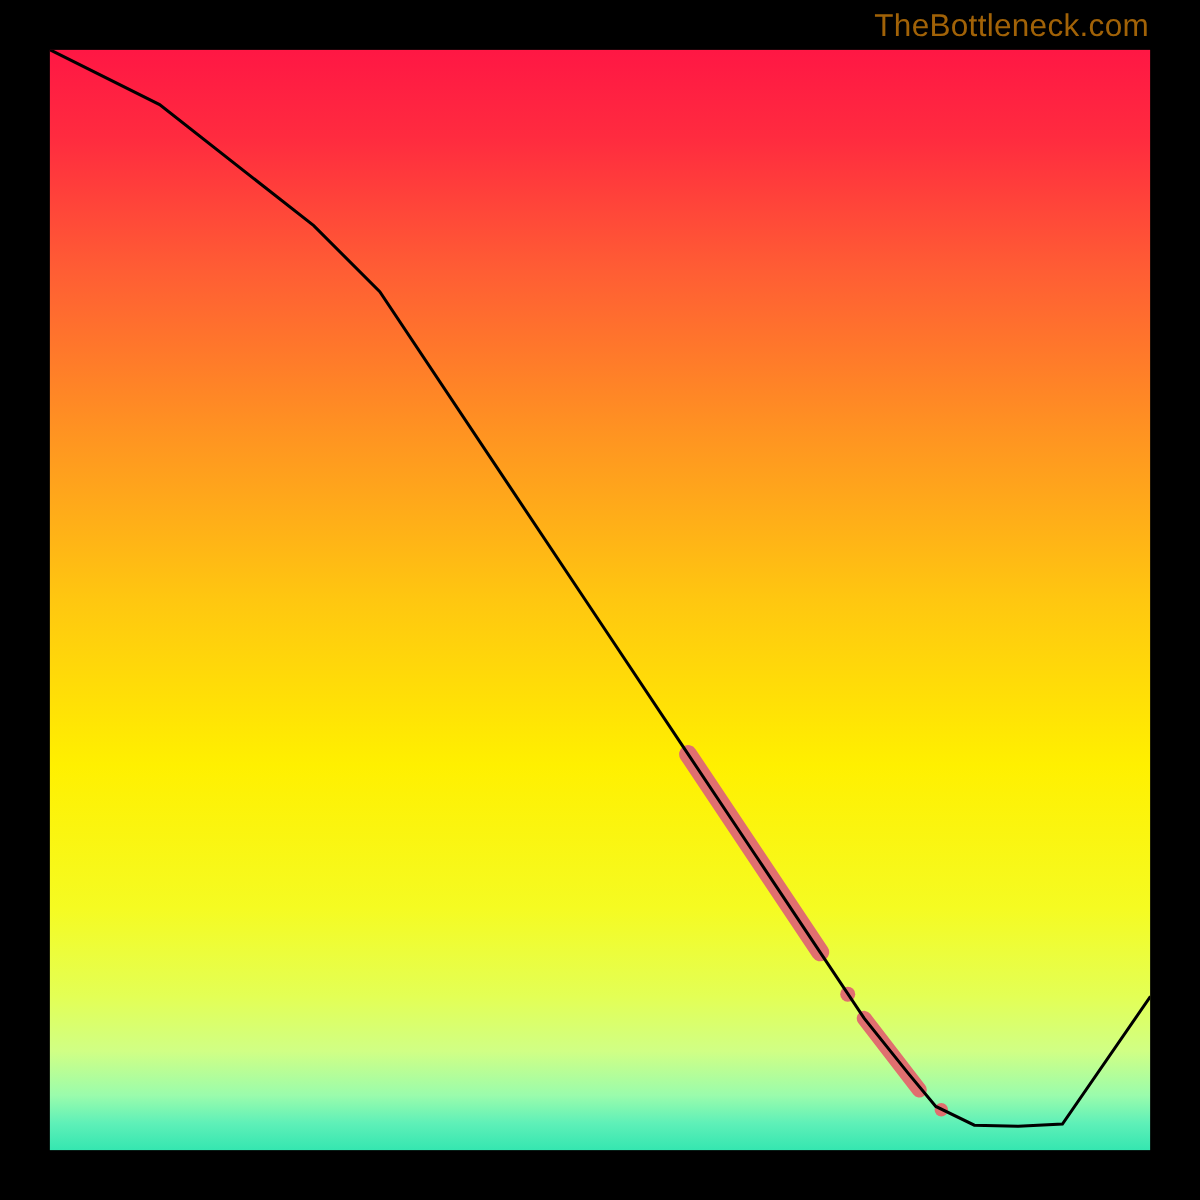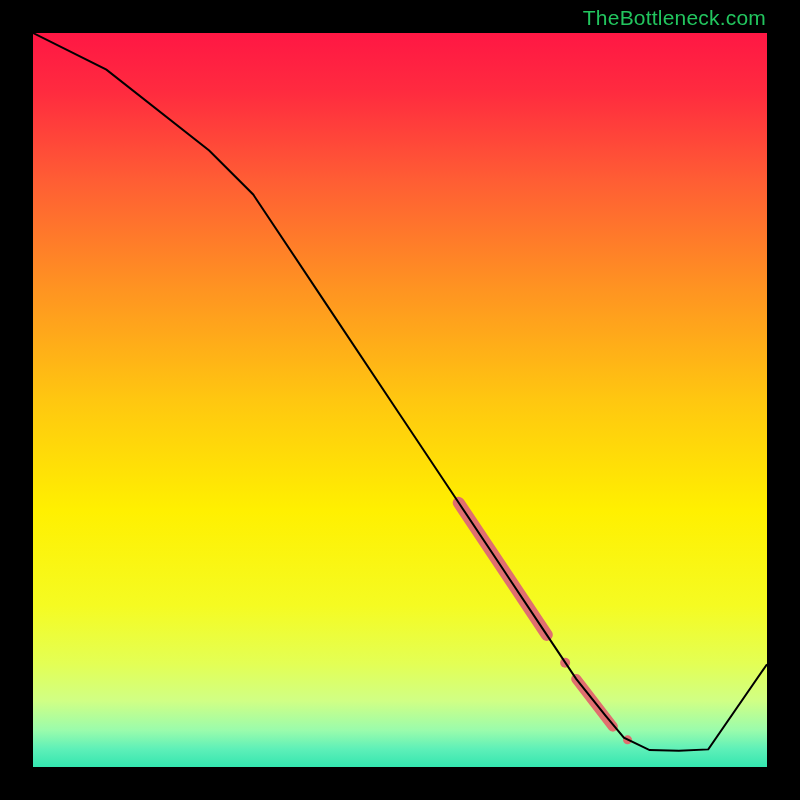--- a/index.html
+++ b/index.html
@@ -26,21 +26,21 @@
     width: 734px;
     height: 734px;
     overflow: hidden;
   }
   .watermark {
     position: absolute;
     top: 6px;
     right: 34px;
     font-family: Arial, Helvetica, sans-serif;
     font-size: 21px;
-    color: #22c55e;
+    color: #a16207;
     letter-spacing: 0.2px;
   }
 </style>
 </head>
 <body>
 
 <div class="frame">
   <div class="plot-area">
     <svg id="chart-svg" width="734" height="734" viewBox="0 0 734 734">
       <defs>

